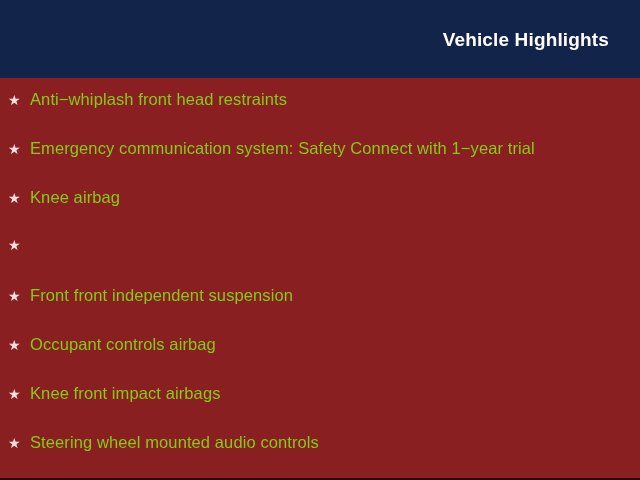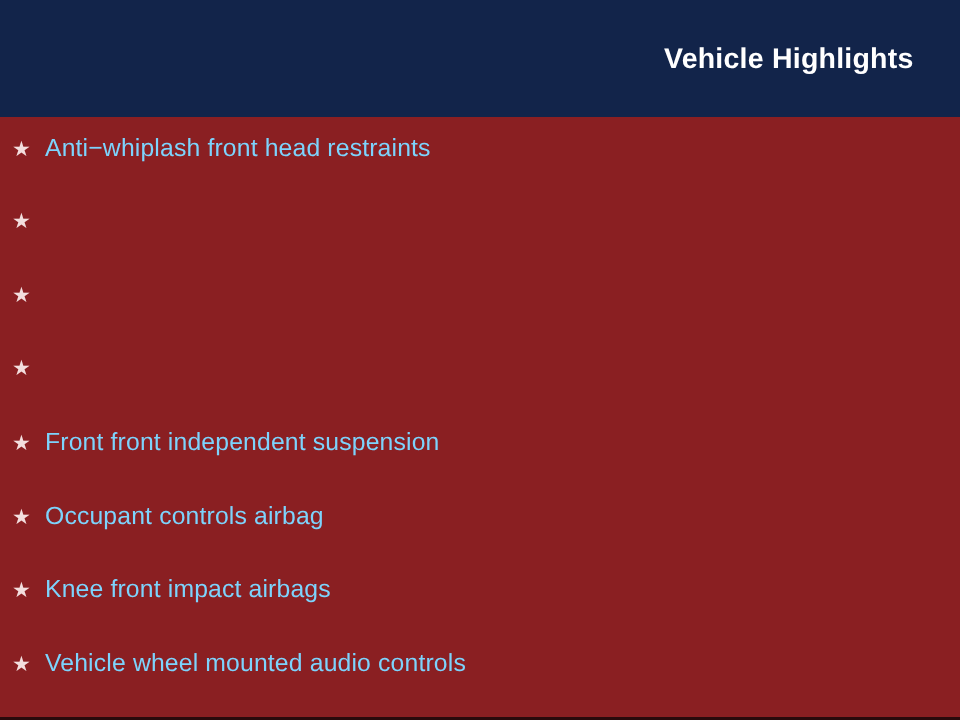--- a/index.html
+++ b/index.html
@@ -63,21 +63,21 @@
   }
   .hl-bullet {
     color: #f3dede;
     font-size: 14px;
     width: 22px;
     flex: 0 0 22px;
     text-align: left;
     line-height: 1;
   }
   .hl-text {
-    color: #7dd3fc;
+    color: #84cc16;
     font-size: 16.5px;
     font-weight: normal;
     letter-spacing: 0.1px;
     line-height: 1;
   }
 
   
   #bottom-edge {
     position: absolute;
     left: 0;
@@ -98,24 +98,26 @@
 
   <div id="body">
 
     <div class="hl-item">
       <span class="hl-bullet">★</span>
       <span class="hl-text">Anti−whiplash front head restraints</span>
     </div>
 
     <div class="hl-item">
       <span class="hl-bullet">★</span>
+      <span class="hl-text">Emergency communication system: Safety Connect with 1−year trial</span>
     </div>
 
     <div class="hl-item">
       <span class="hl-bullet">★</span>
+      <span class="hl-text">Knee airbag</span>
     </div>
 
     <div class="hl-item">
       <span class="hl-bullet">★</span>
     </div>
 
     <div class="hl-item">
       <span class="hl-bullet">★</span>
       <span class="hl-text">Front front independent suspension</span>
     </div>
@@ -125,20 +127,20 @@
       <span class="hl-text">Occupant controls airbag</span>
     </div>
 
     <div class="hl-item">
       <span class="hl-bullet">★</span>
       <span class="hl-text">Knee front impact airbags</span>
     </div>
 
     <div class="hl-item">
       <span class="hl-bullet">★</span>
-      <span class="hl-text">Vehicle wheel mounted audio controls</span>
+      <span class="hl-text">Steering wheel mounted audio controls</span>
     </div>
 
   </div>
 
   <div id="bottom-edge"></div>
 
 </div>
 
 </body></html>

